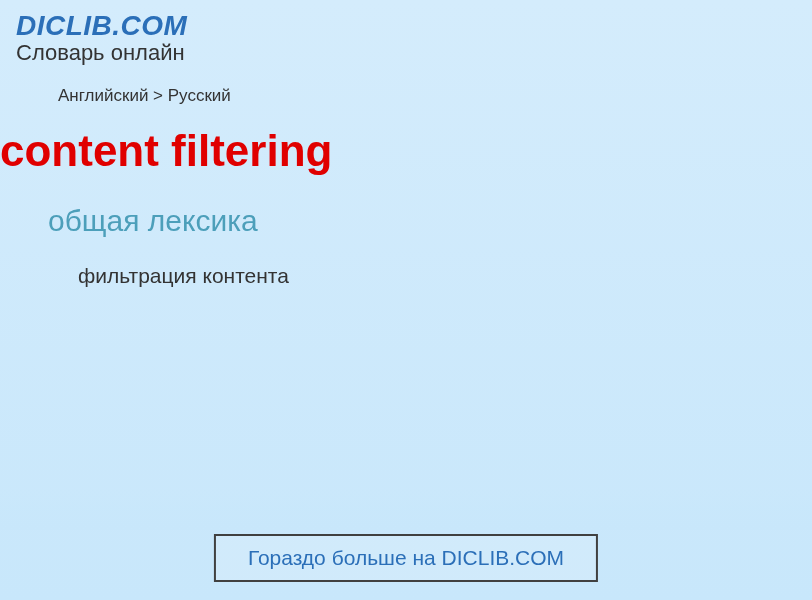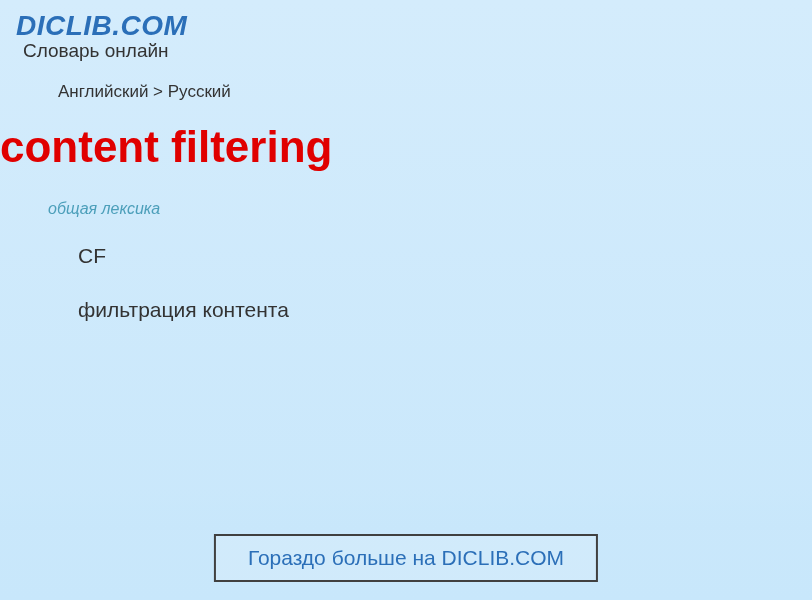--- a/index.html
+++ b/index.html
@@ -19,44 +19,43 @@
       padding: 10px 16px 4px 16px;
     }
     .site-name {
       font-size: 28px;
       font-weight: bold;
       font-style: italic;
       color: #2b6fb8;
       letter-spacing: 0.5px;
     }
     .site-tagline {
-      font-size: 19px;
+      font-size: 22px;
       color: #333;
       margin-top: -2px;
-      margin-left: 7px;
+      margin-left: 0;
     }
     .breadcrumb {
       padding: 16px 23px 2px 14px;
       font-size: 17px;
       color: #333;
       margin-left: 44px;
     }
     .main-title {
       font-size: 44px;
       font-weight: bold;
       color: #e00000;
       margin-top: 18px;
       margin-bottom: 28px;
     }
     .content {
       padding: 0 48px;
     }
     .category {
-      font-size: 16px;
-      font-style: italic;
+      font-size: 30px;
       color: #4c9fba;
       margin-bottom: 24px;
     }
     .definitions {
       padding-left: 30px;
     }
     .definition {
       font-size: 21px;
       color: #333;
       margin-bottom: 26px;
@@ -96,21 +95,20 @@
   <div class="site-tagline">Словарь онлайн</div>
 </div>
 
 <div class="breadcrumb">Английский &gt; Русский</div>
 
 <h1 class="main-title">content filtering</h1>
 
 <div class="content">
   <div class="category">общая лексика</div>
   <div class="definitions">
-    <div class="definition">CF</div>
     <div class="definition">фильтрация контента</div>
   </div>
 </div>
 
 <div class="fade-overlay"></div>
 
 <div class="footer-link-wrap">
   <a class="footer-link">Гораздо больше на DICLIB.COM</a>
 </div>
 

